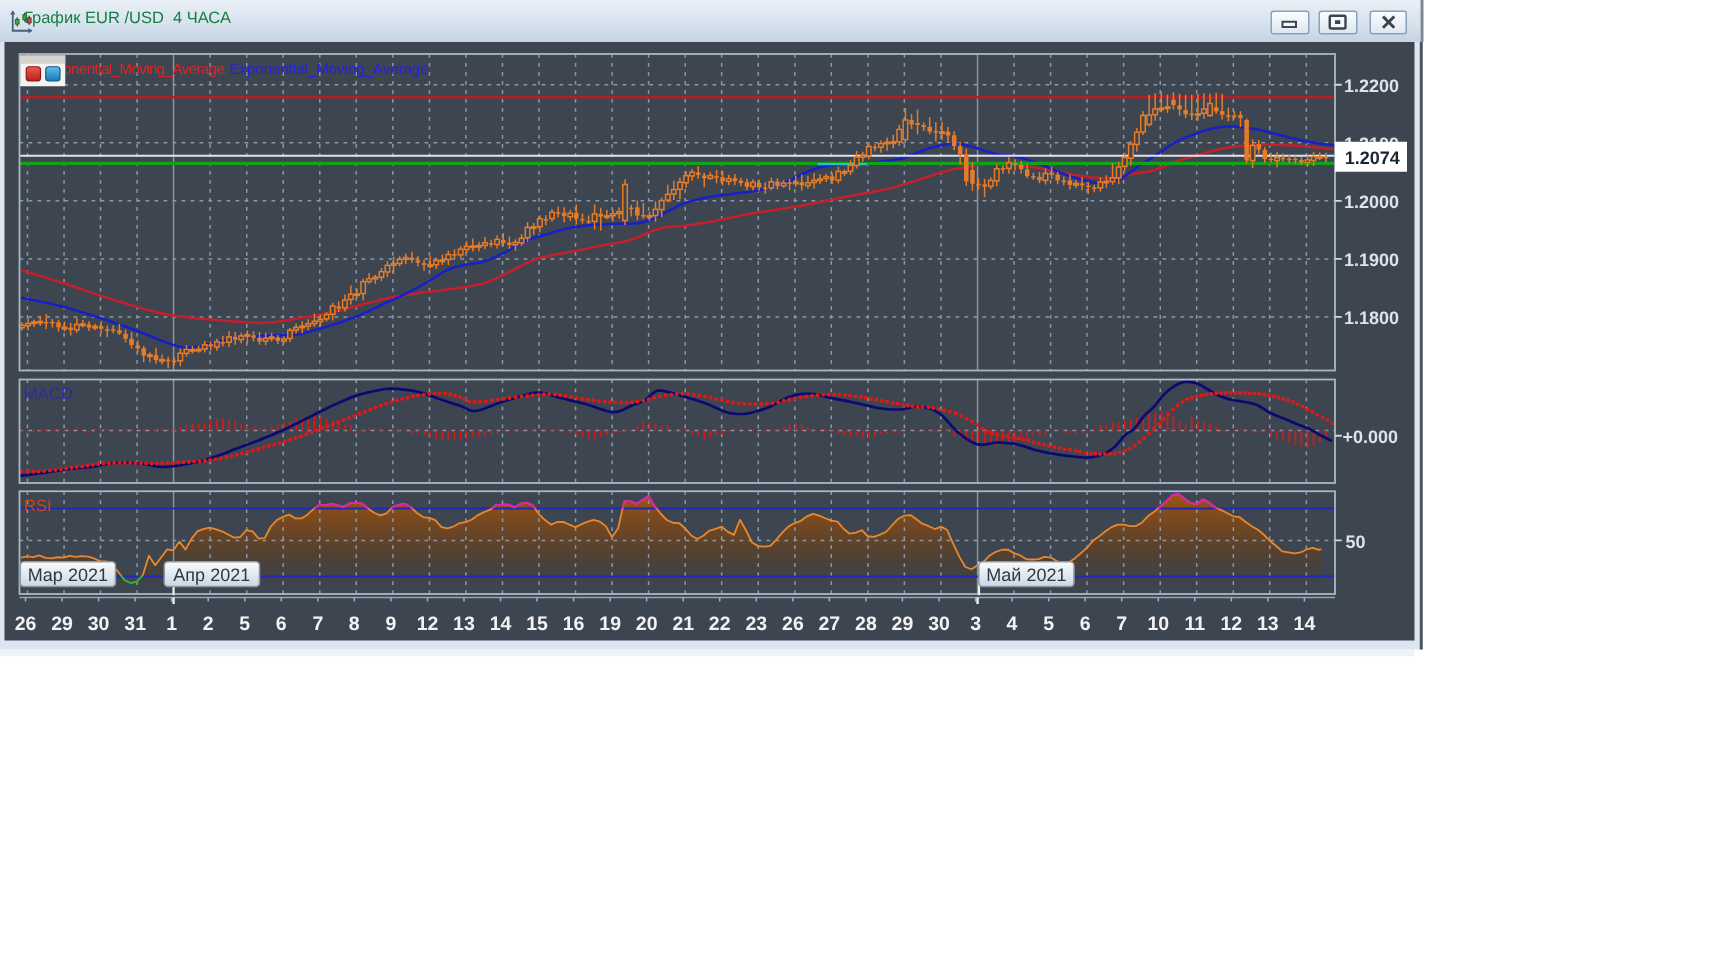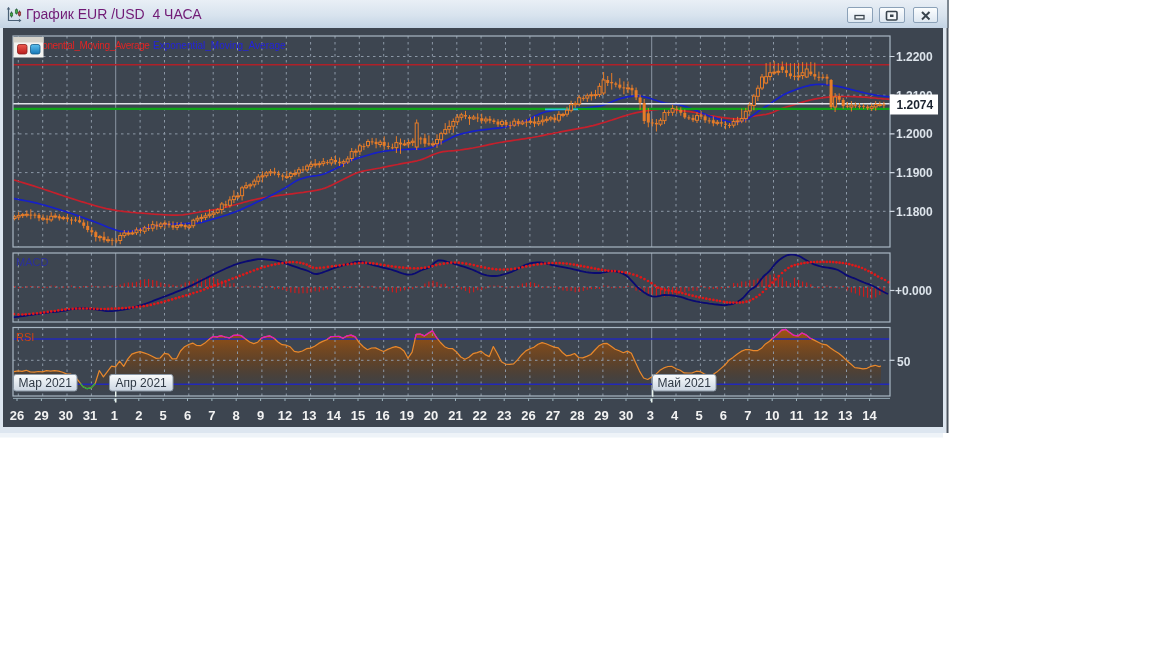--- a/index.html
+++ b/index.html
@@ -1,19 +1,19 @@
 <!DOCTYPE html>
 <html><head><meta charset="utf-8">
 <style>
 html,body{margin:0;padding:0;background:#ffffff;width:1152px;height:648px;overflow:hidden;font-family:"Liberation Sans",sans-serif;}
 .win{position:absolute;left:0;top:0;width:949px;height:438px;}
 .titlebar{position:absolute;left:0;top:0;width:946.5px;height:28px;background:linear-gradient(#e9eff6,#d8e3ee 55%,#c3d3e4);}
 .tb-right{position:absolute;left:946.5px;top:0;width:2px;height:28px;background:#7e8892;}
 .ticon{position:absolute;left:6px;top:6px;}
-.ttext{position:absolute;left:26px;top:6px;font-size:14px;color:#701a75;white-space:pre;}
+.ttext{position:absolute;left:16px;top:6px;font-size:11px;color:#15803d;white-space:pre;}
 .btn{position:absolute;top:7px;width:25.5px;height:15.5px;border:1px solid #8ba1b8;border-radius:2px;background:linear-gradient(#fbfdfe,#dde7f1);box-sizing:border-box;}
 svg.chart{position:absolute;left:0;top:28px;}
 </style></head>
 <body>
 <div class="win">
 <div class="titlebar"></div>
 <div class="tb-right"></div>
 <svg class="ticon" width="17" height="17" viewBox="0 0 17 17">
 <path d="M2.5 1.5V14.5H15" stroke="#4a6076" stroke-width="1.2" fill="none"></path>
 <path d="M2.5 1 l-1.8 2.6h3.6Z M15.5 14.5l-2.6-1.8v3.6Z" fill="#4a6076"></path>

